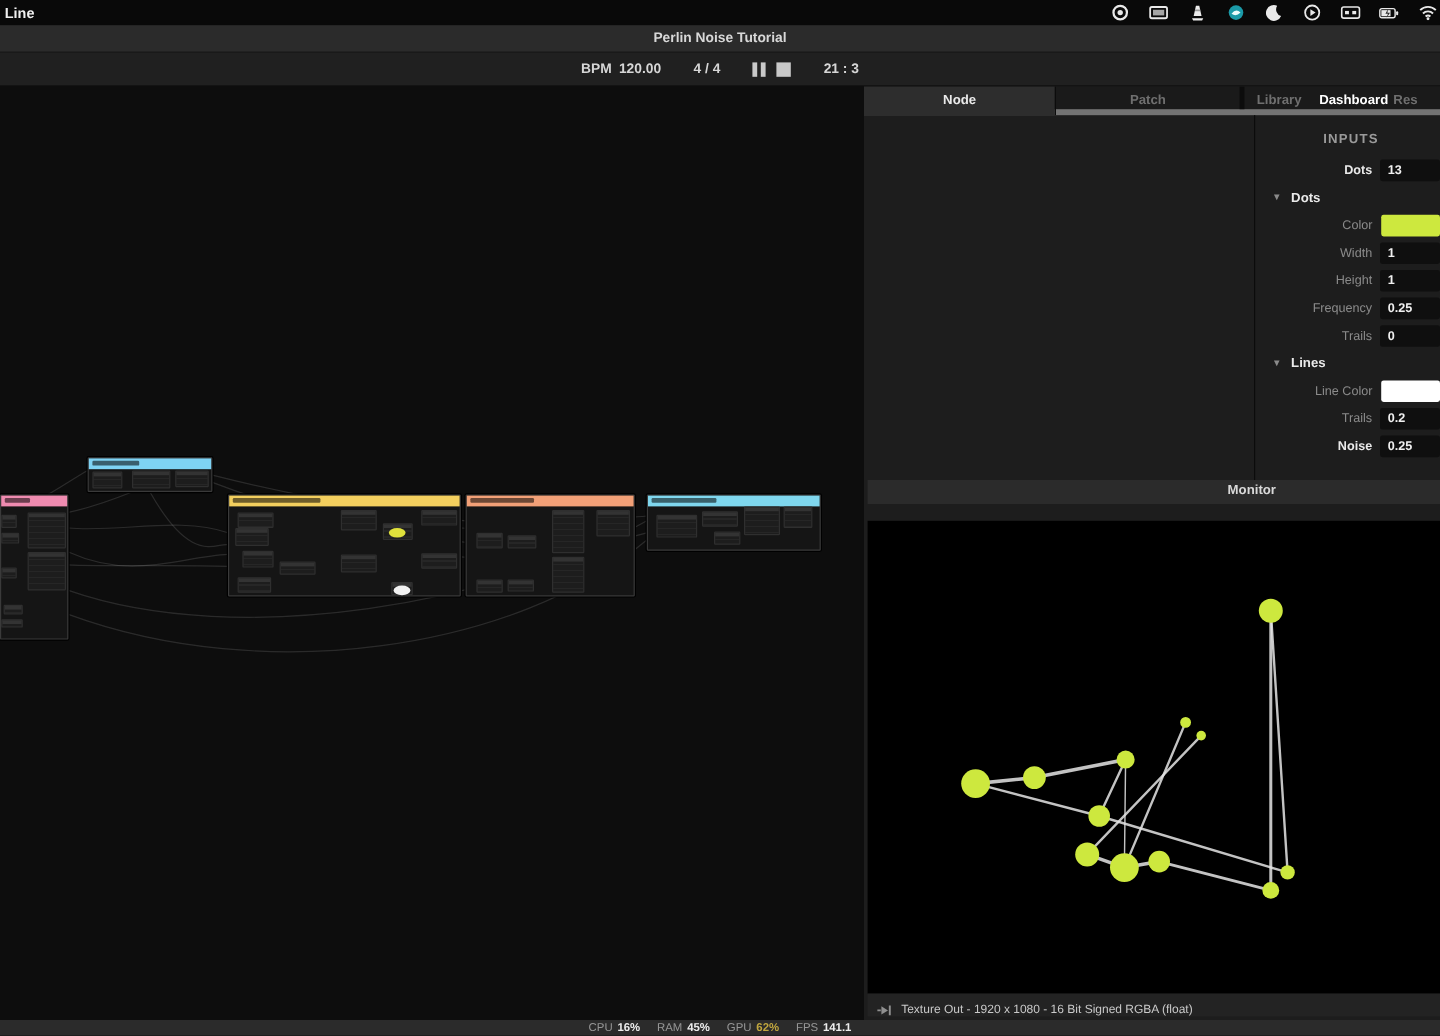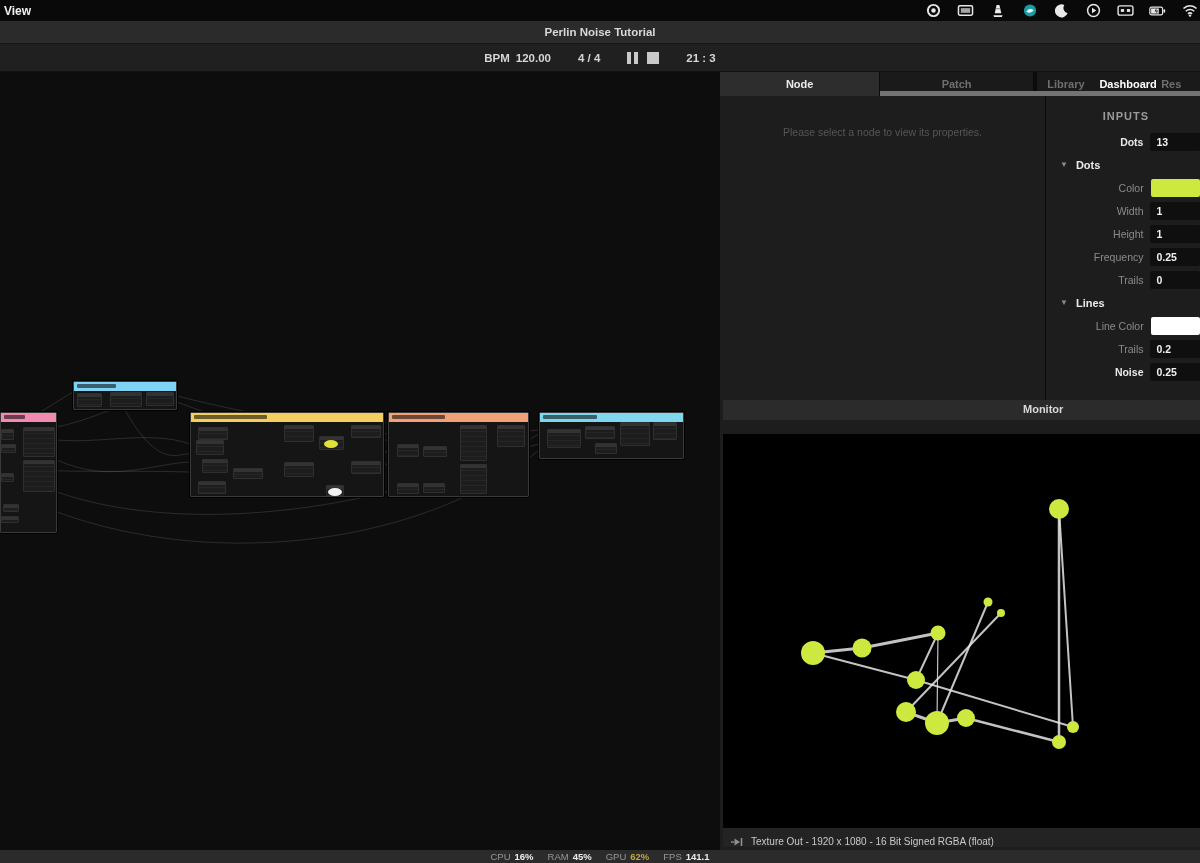--- a/index.html
+++ b/index.html
@@ -81,21 +81,21 @@
   #statusbar { position:absolute; left:0; top:850px; width:1200px; height:13px; background:#2b2b2b;
                display:flex; align-items:center; justify-content:center; gap:14px; font-size:9.5px; }
   #statusbar .pair { display:flex; gap:4px; }
   #statusbar .slabel { color:#969696; }
   #statusbar .sval { color:#ededed; font-weight:bold; }
 </style>
 </head>
 <body>
 
 <div id="menubar">
-  <span class="menu-item">View</span>
+  <span class="menu-item">Line</span>
   <div id="mb-icons">
       <span class="mb-icon">
         <svg width="15" height="15" viewBox="0 0 16 16">
           <circle cx="8" cy="8" r="6" fill="none" stroke="#e8e8e8" stroke-width="2"></circle>
           <circle cx="8" cy="8" r="2.4" fill="#e8e8e8"></circle>
         </svg>
       </span>
       <span class="mb-icon">
         <svg width="17" height="15" viewBox="0 0 18 16">
           <rect x="1.5" y="3" width="15" height="10" rx="1.5" fill="none" stroke="#e8e8e8" stroke-width="1.6"></rect>
@@ -256,21 +256,20 @@
     <div class="tab active" id="tab-node">Node</div>
     <div class="tab" id="tab-patch">Patch</div>
     <div id="tab-gap"></div>
     <div class="tab" id="tab-library">Library</div>
     <div class="tab selected" id="tab-dashboard">Dashboard</div>
     <div class="tab" id="tab-res">Res</div>
   </div>
 
   <div id="props">
     <div class="empty">
-      <div>Please select a node to view its properties.</div>
     </div>
   </div>
   <div id="vdivider"></div>
 
   <div id="dashboard">
     <div id="dash-heading">INPUTS</div>
     <div id="dash-rows">
         <div class="drow">
           <span class="dlabel bright">Dots</span>
           <div class="dfield">13</div>

